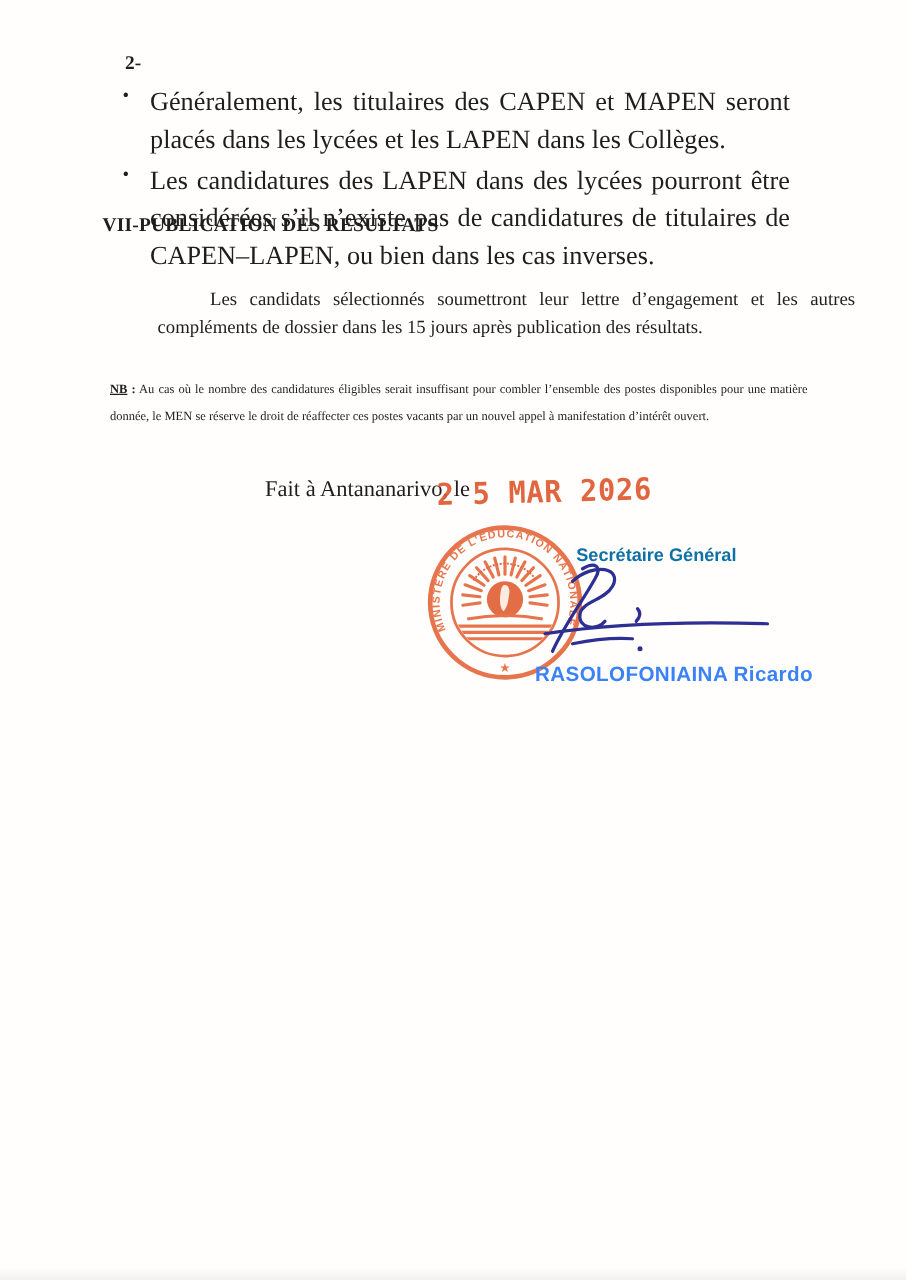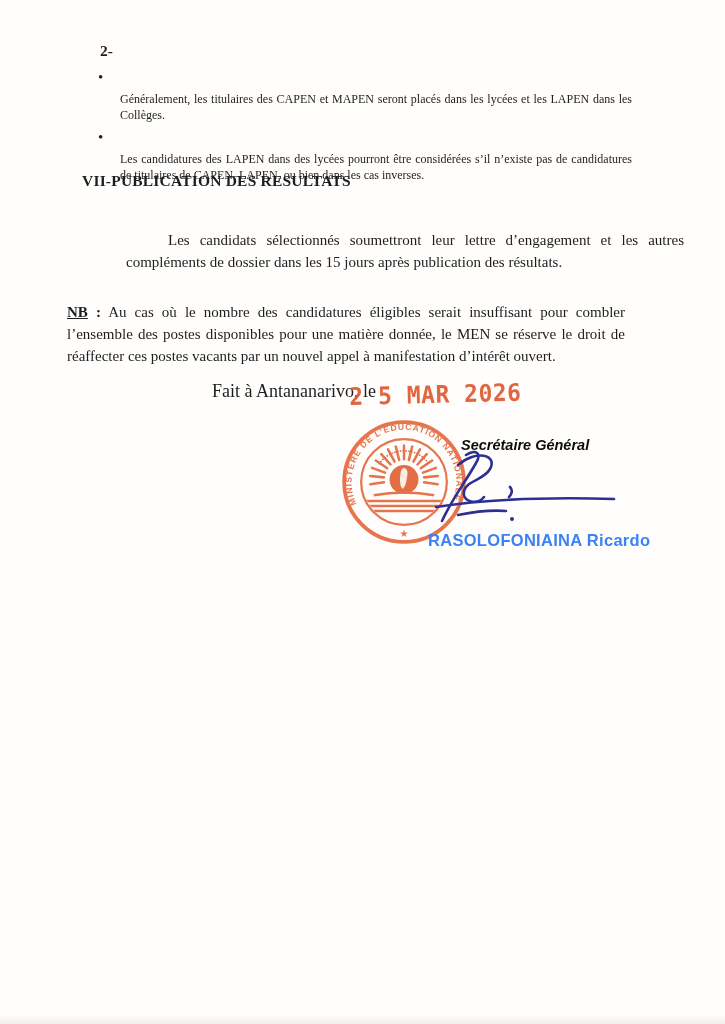--- a/index.html
+++ b/index.html
@@ -19,39 +19,38 @@
     font-weight:bold;font-size:15.5px;line-height:22px;
   }
   .bullets{left:98px;top:66px;width:544px;}
   .bullet-item{display:flex;margin-bottom:3px;}
   .bullet-dot{
     width:22px;flex:0 0 22px;
     font-size:15px;line-height:22px;
   }
   .bullet-text{
     width:512px;
-    font-size:12px;line-height:16px;
+    font-size:21px;line-height:30px;
     text-align:justify;
-    margin-top:25px;
   }
   .heading7{
     left:82px;top:170px;width:558px;
     font-weight:bold;font-size:15.5px;line-height:22px;
     letter-spacing:0.2px;
   }
   .para{
     left:82px;top:0;width:558px;
     font-size:15px;line-height:22px;
     text-align:justify;text-indent:42px;
   }
   .para1{top:199px;}
   .para2{top:229px;margin-left:44px;}
   .nb{
-    left:67px;top:301px;width:558px;
-    font-size:15px;line-height:22px;
+    left:88px;top:301px;width:558px;
+    font-size:10px;line-height:22px;
     text-align:justify;text-indent:0;
   }
   .nb-label{font-weight:bold;text-decoration:underline;}
   .nb-colon{font-weight:bold;}
   .dateline{
     left:212px;top:380px;
     font-size:18px;line-height:22px;
   }
   
   .date-stamp{
@@ -66,24 +65,23 @@
     white-space:nowrap;
   }
   .round-stamp{
     left:341px;top:419px;width:126px;height:126px;
     opacity:0.9;
   }
   .role-label{
     left:461px;top:437px;
     font-family:"Liberation Sans", sans-serif;
     font-weight:bold;font-size:14.5px;line-height:17px;
-    color:#000000;
+    color:#0369a1;
     opacity:0.95;
     white-space:nowrap;
-    font-style:italic;
   }
   .signature-svg{
     left:418px;top:447px;width:210px;height:95px;
   }
   .signer-name{
     left:428px;top:530px;
     font-family:"Liberation Sans", sans-serif;
     font-weight:bold;font-size:16.5px;line-height:20px;
     letter-spacing:0.3px;
     color:#3b82f6;

